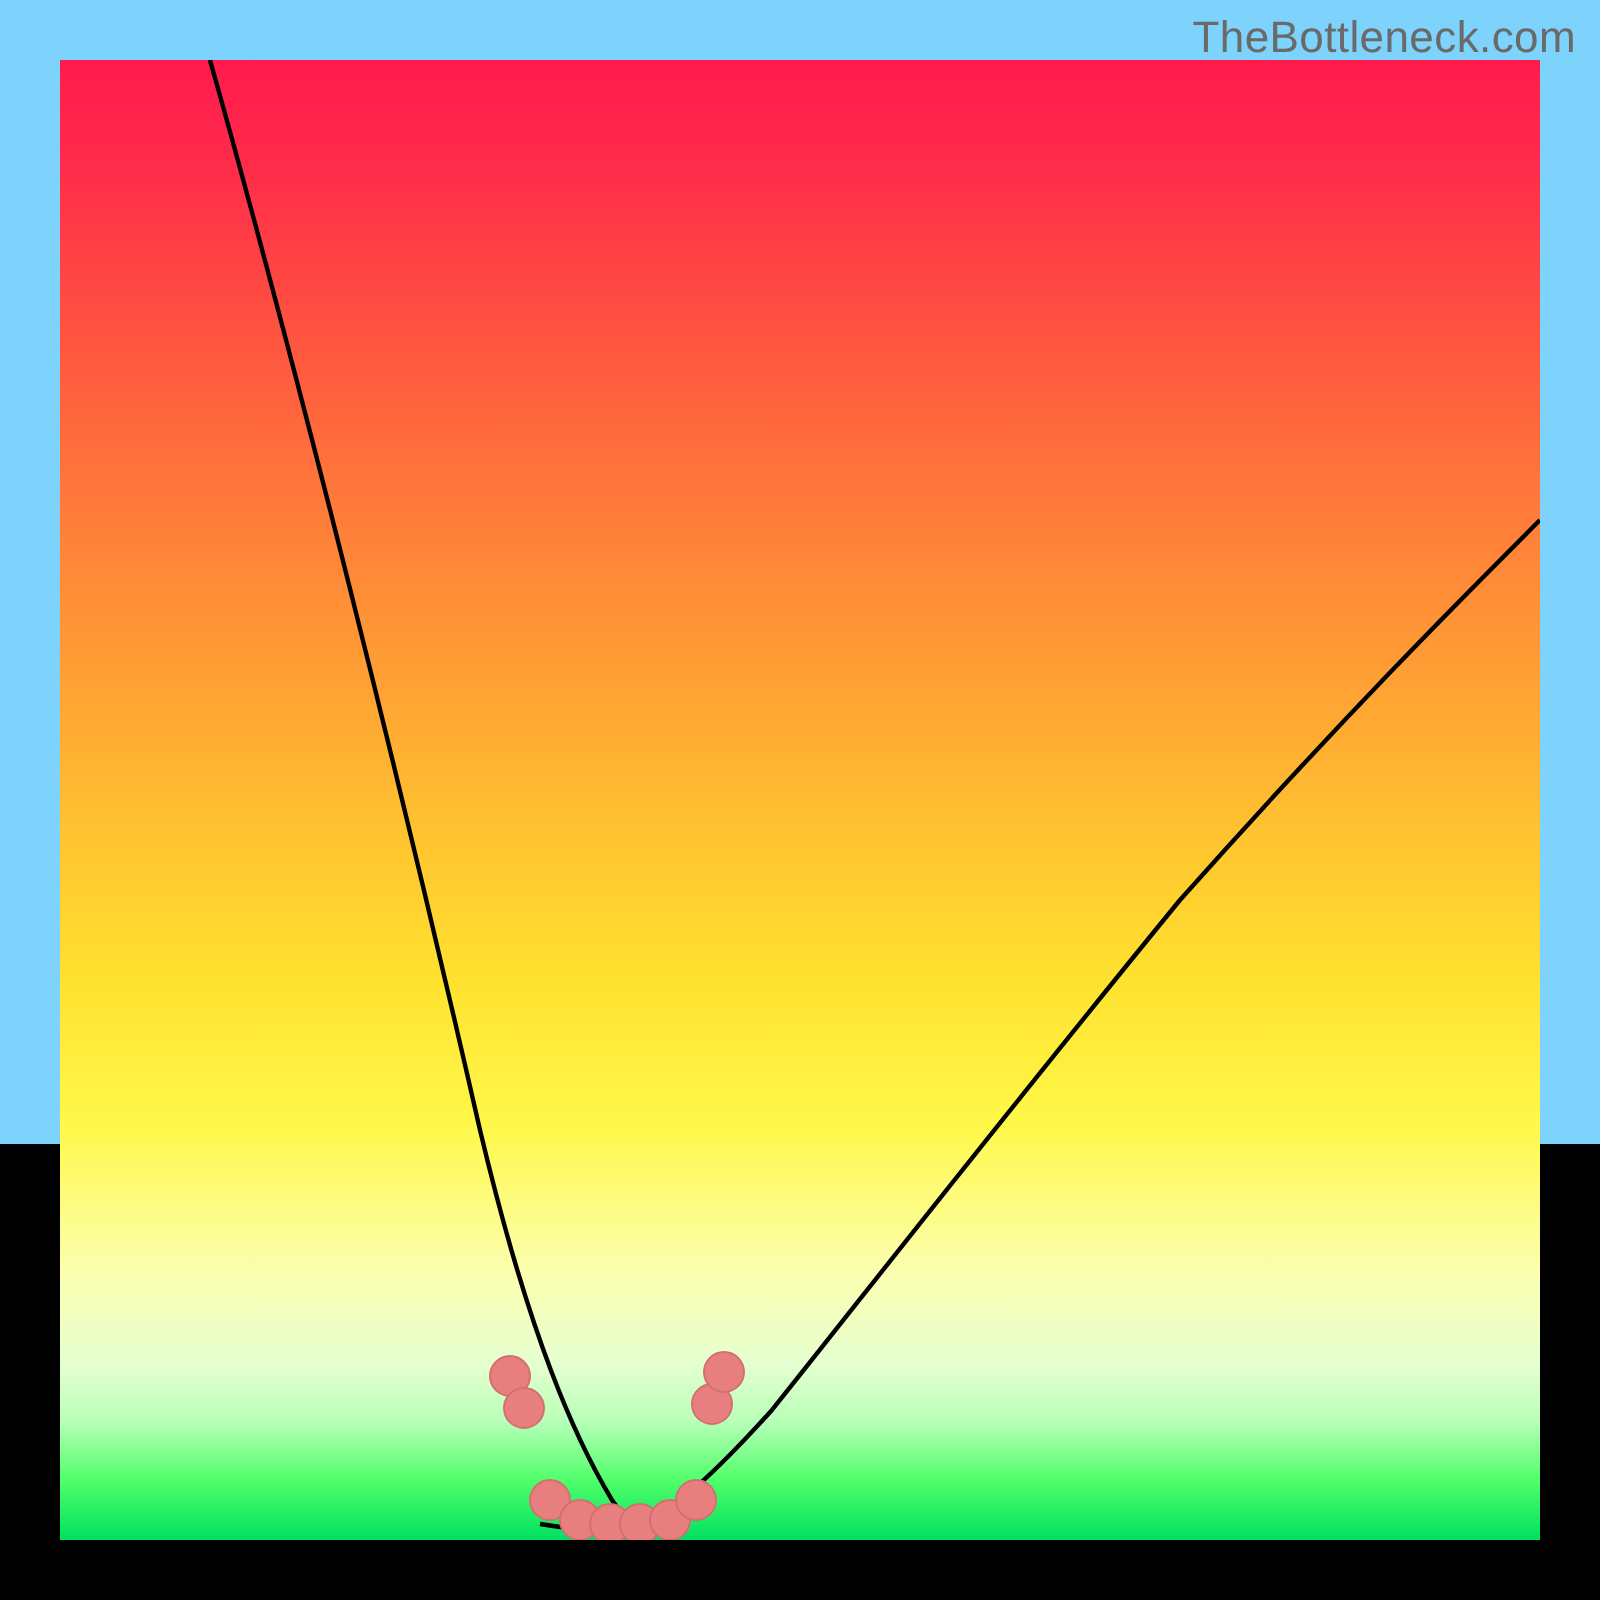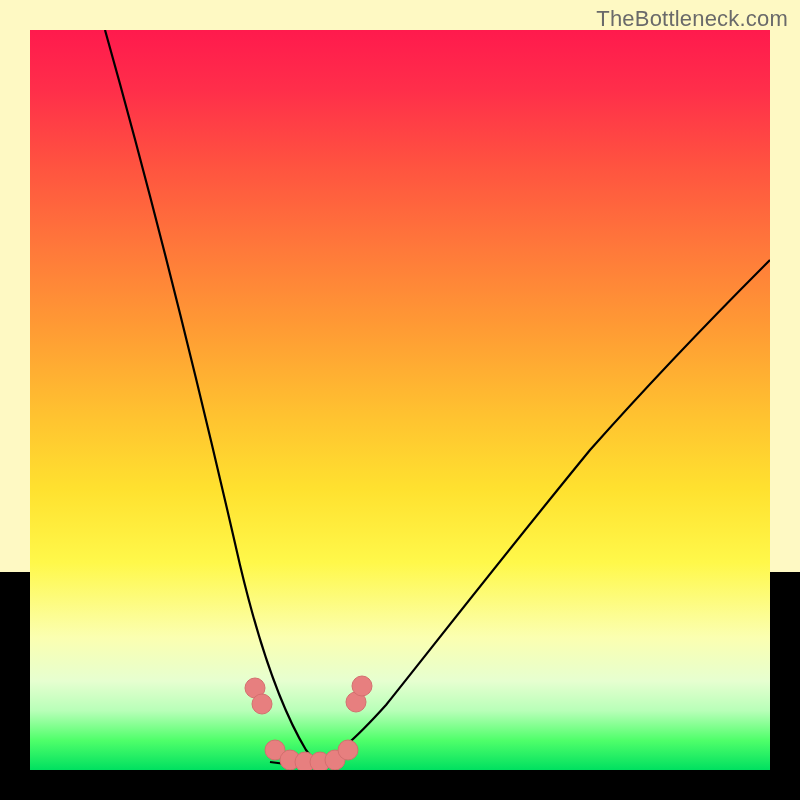--- a/index.html
+++ b/index.html
@@ -8,21 +8,21 @@
     width: 800px;
     height: 800px;
     background: #000;
     overflow: hidden;
     font-family: Arial, sans-serif;
   }
   .container {
     position: relative;
     width: 800px;
     height: 572px;
-    background: #fef9c3;
+    background: #7dd3fc;
   }
   .plot-area {
     position: absolute;
     left: 30px;
     top: 30px;
     width: 740px;
     height: 740px;
     background: linear-gradient(to bottom,
       #ff1a4d 0%,
       #ff2e4a 8%,

